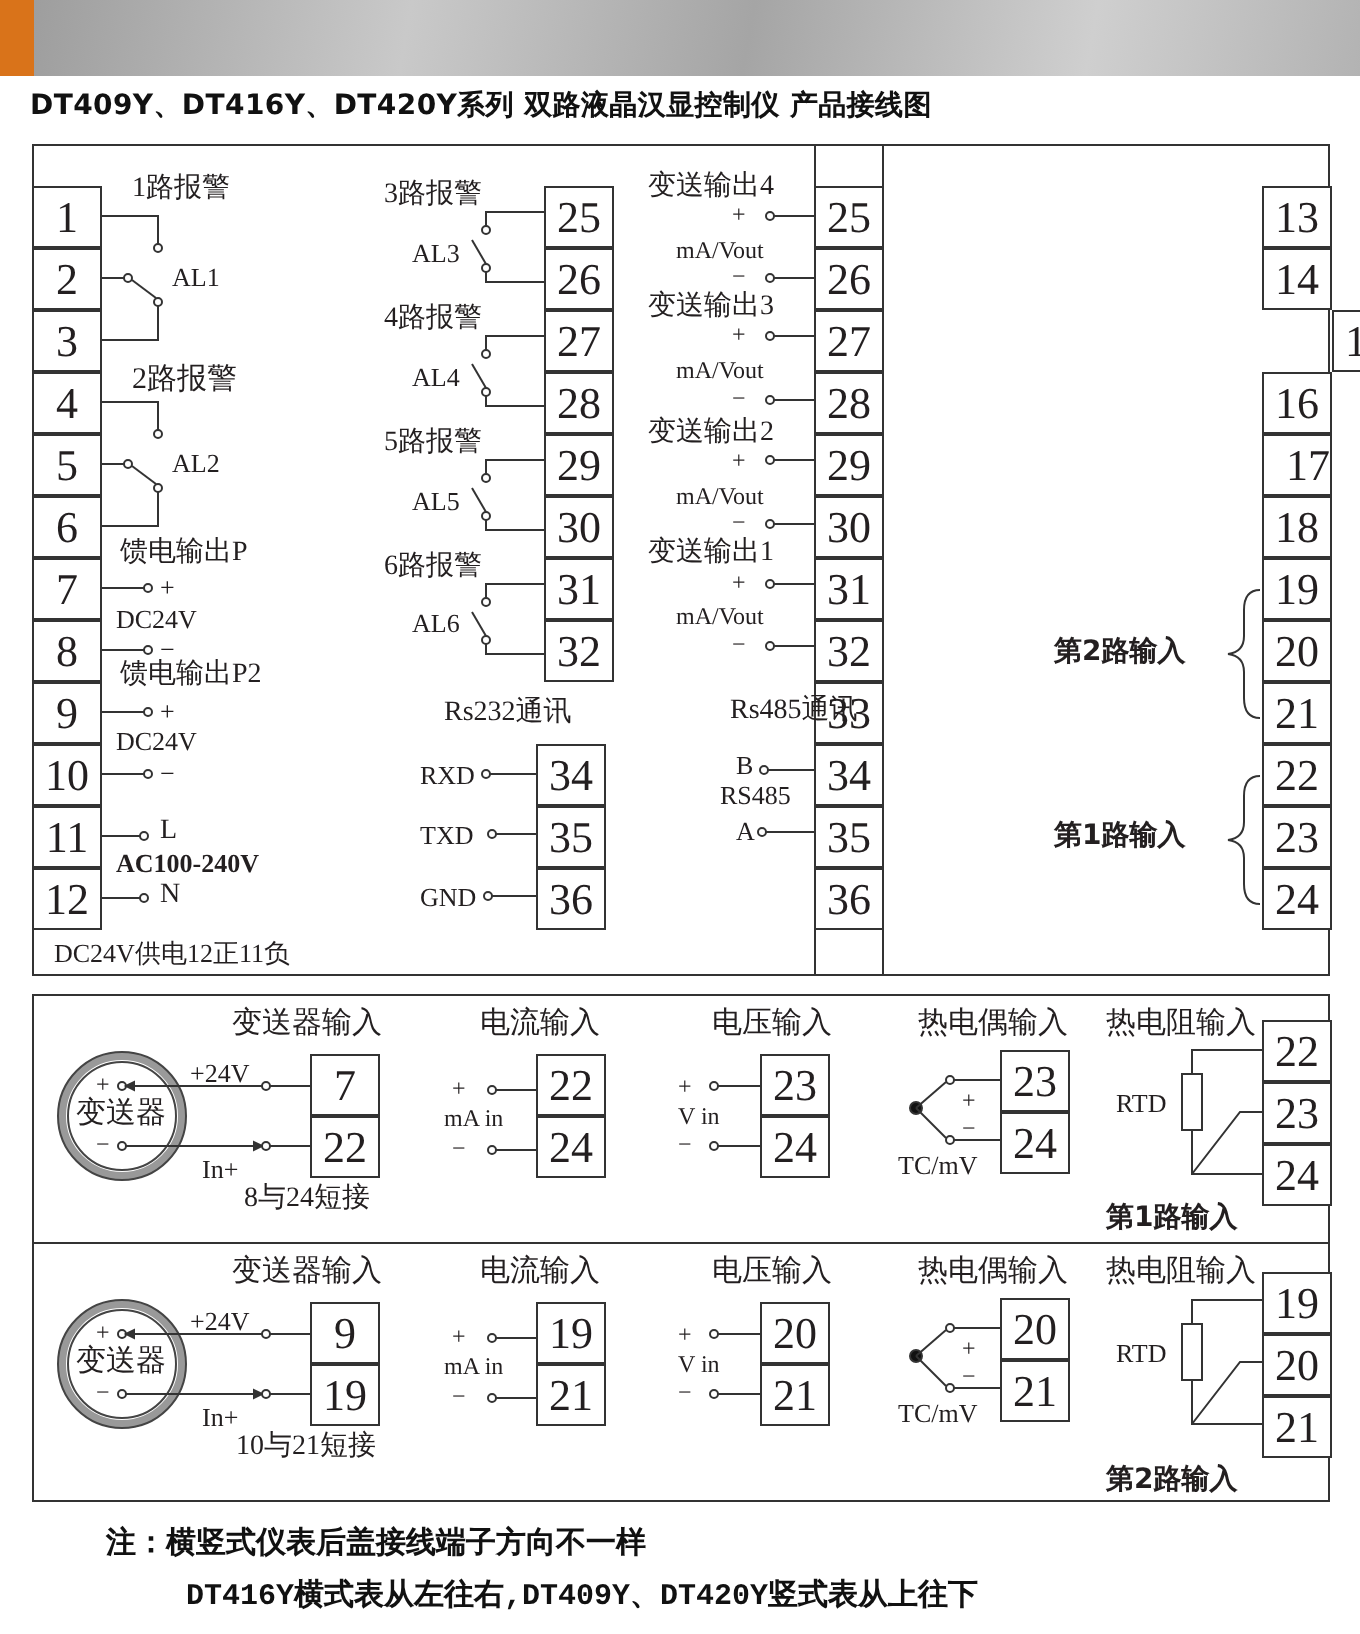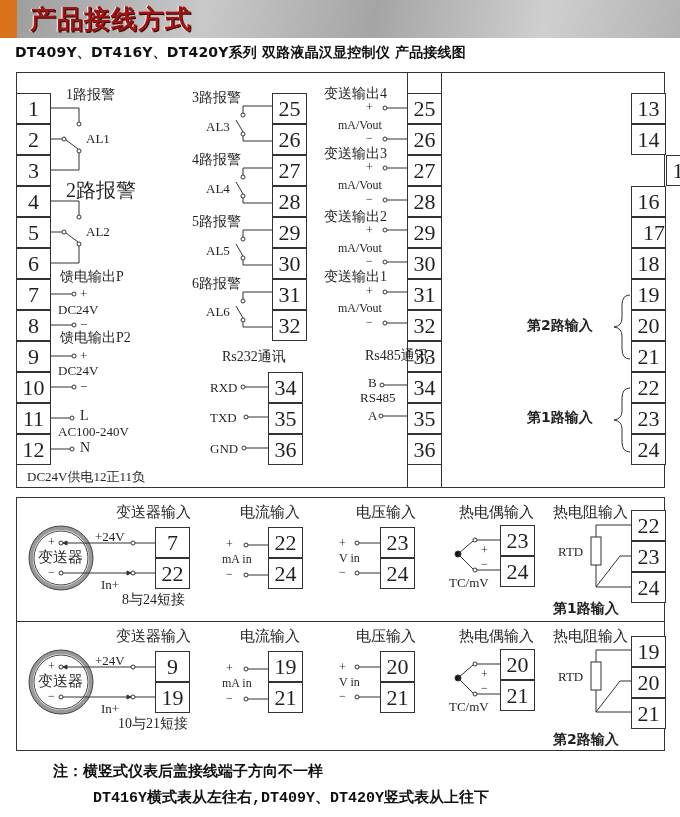--- a/index.html
+++ b/index.html
@@ -17,21 +17,20 @@
 .bold-lbl{position:absolute;font-family:"DejaVu Sans",sans-serif;font-weight:bold;font-size:14px;white-space:nowrap;}
 .vline{position:absolute;width:1px;background:#333;}
 .note{position:absolute;font-family:Liberation Mono, monospace;font-weight:bold;font-size:15px;color:#111;white-space:nowrap;}
 svg{position:absolute;overflow:visible;}
 </style>
 </head>
 <body>
 
 <div class="banner">
   <div class="banner-accent"></div>
-  <div class="banner-title">产品接线方式</div>
 </div>
 <div class="subtitle">DT409Y、DT416Y、DT420Y系列 双路液晶汉显控制仪 产品接线图</div>
 
 <div class="panel" style="left:16px;top:72px;width:649px;height:416px;"></div>
 <div class="vline" style="left:441px;top:72px;height:416px;"></div>
 
 <div>
   <div class="term t-left" style="left:16px;top:93px;">1</div>
   <div class="term t-left" style="left:16px;top:124px;">2</div>
   <div class="term t-left" style="left:16px;top:155px;">3</div>
@@ -71,33 +70,33 @@
   <line x1="51" y1="356" x2="72" y2="356" stroke="#333"></line>
   <circle cx="74" cy="356" r="2" fill="#fff" stroke="#333"></circle>
   <line x1="51" y1="387" x2="72" y2="387" stroke="#333"></line>
   <circle cx="74" cy="387" r="2" fill="#fff" stroke="#333"></circle>
   <line x1="51" y1="418" x2="70" y2="418" stroke="#333"></line>
   <circle cx="72" cy="418" r="2" fill="#fff" stroke="#333"></circle>
   <line x1="51" y1="449" x2="70" y2="449" stroke="#333"></line>
   <circle cx="72" cy="449" r="2" fill="#fff" stroke="#333"></circle>
 </svg>
 <div class="lbl" style="left:86px;top:132px;">AL1</div>
-<div class="lbl" style="left:66px;top:183px;font-size:20px;">2路报警</div>
+<div class="lbl" style="left:66px;top:183px;font-size:15px;">2路报警</div>
 <div class="lbl" style="left:86px;top:225px;">AL2</div>
 
 <div class="lbl" style="left:60px;top:270px;font-size:14px;">馈电输出P</div>
 <div class="lbl" style="left:80px;top:287px;">+</div>
 <div class="lbl" style="left:58px;top:303px;">DC24V</div>
 <div class="lbl" style="left:80px;top:318px;">−</div>
 <div class="lbl" style="left:60px;top:331px;font-size:14px;">馈电输出P2</div>
 <div class="lbl" style="left:80px;top:349px;">+</div>
 <div class="lbl" style="left:58px;top:364px;">DC24V</div>
 <div class="lbl" style="left:80px;top:380px;">−</div>
 <div class="lbl" style="left:80px;top:409px;font-size:14px;">L</div>
-<div class="lbl" style="left:58px;top:425px;">AC100-240V</div>
+<div class="lbl" style="left:58px;top:425px;font-weight:bold;">AC100-240V</div>
 <div class="lbl" style="left:80px;top:441px;font-size:14px;">N</div>
 <div class="lbl" style="left:27px;top:470px;">DC24V供电12正11负</div>
 
 <div class="term t-mid" style="left:272px;top:93px;">25</div>
 <div class="term t-mid" style="left:272px;top:124px;">26</div>
 <div class="term t-mid" style="left:272px;top:155px;">27</div>
 <div class="term t-mid" style="left:272px;top:186px;">28</div>
 <div class="term t-mid" style="left:272px;top:217px;">29</div>
 <div class="term t-mid" style="left:272px;top:248px;">30</div>
 <div class="term t-mid" style="left:272px;top:279px;">31</div>

